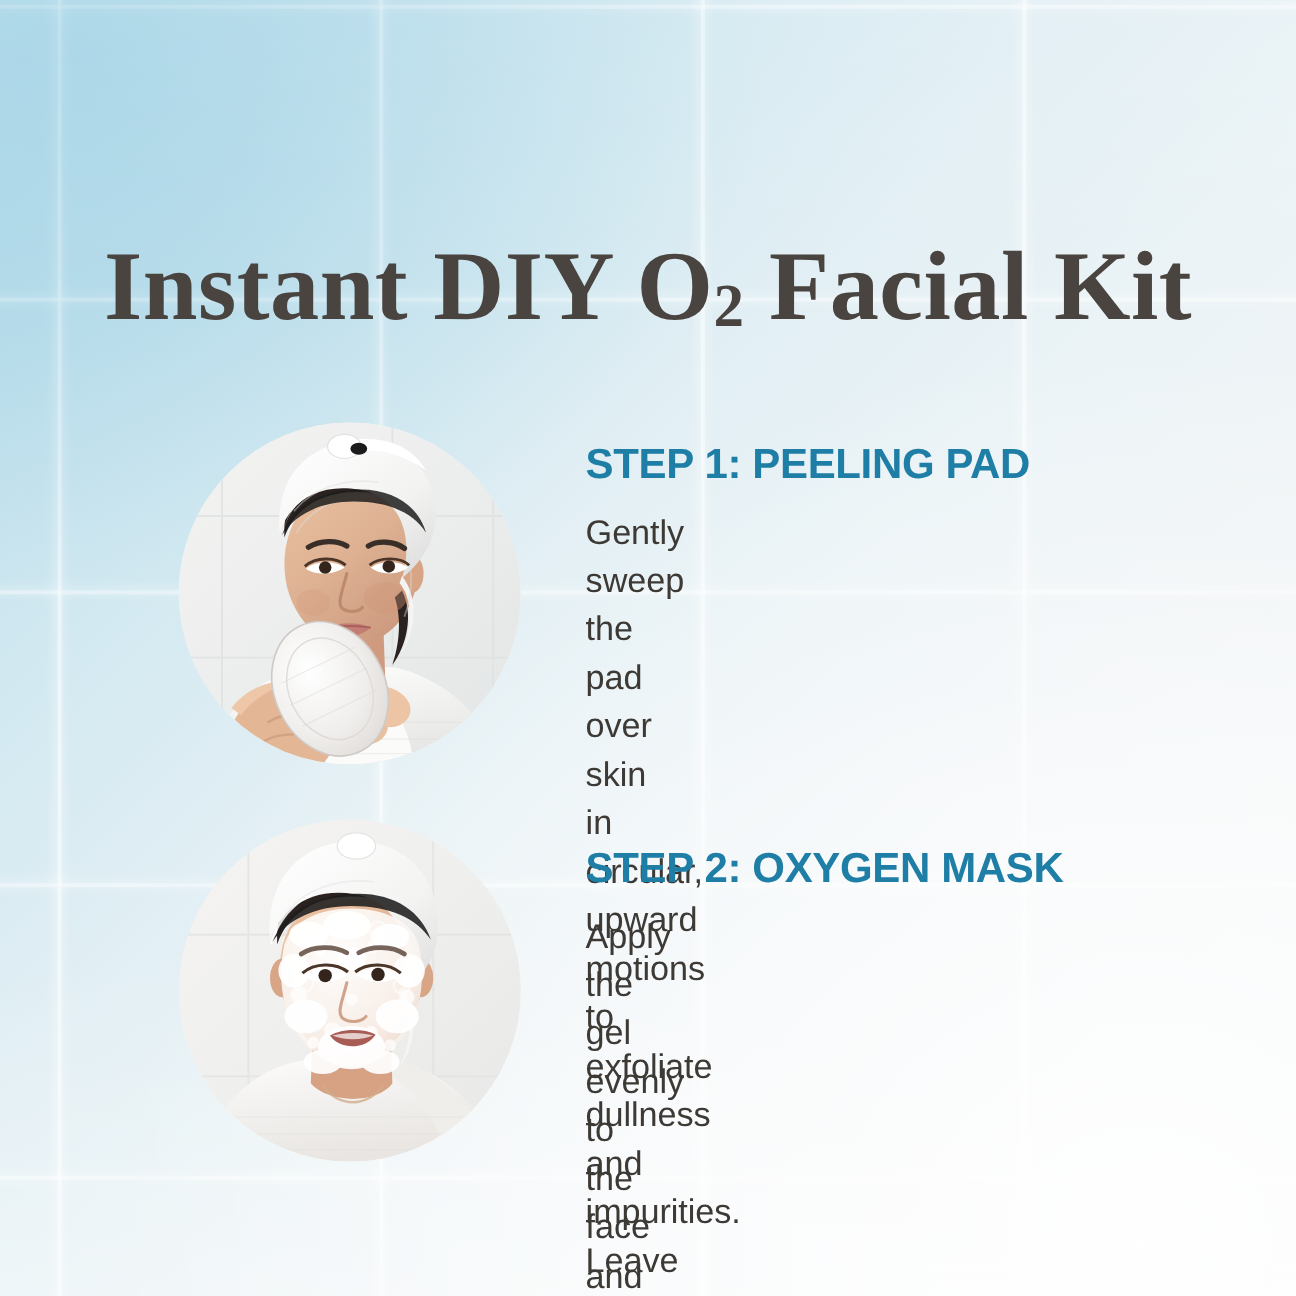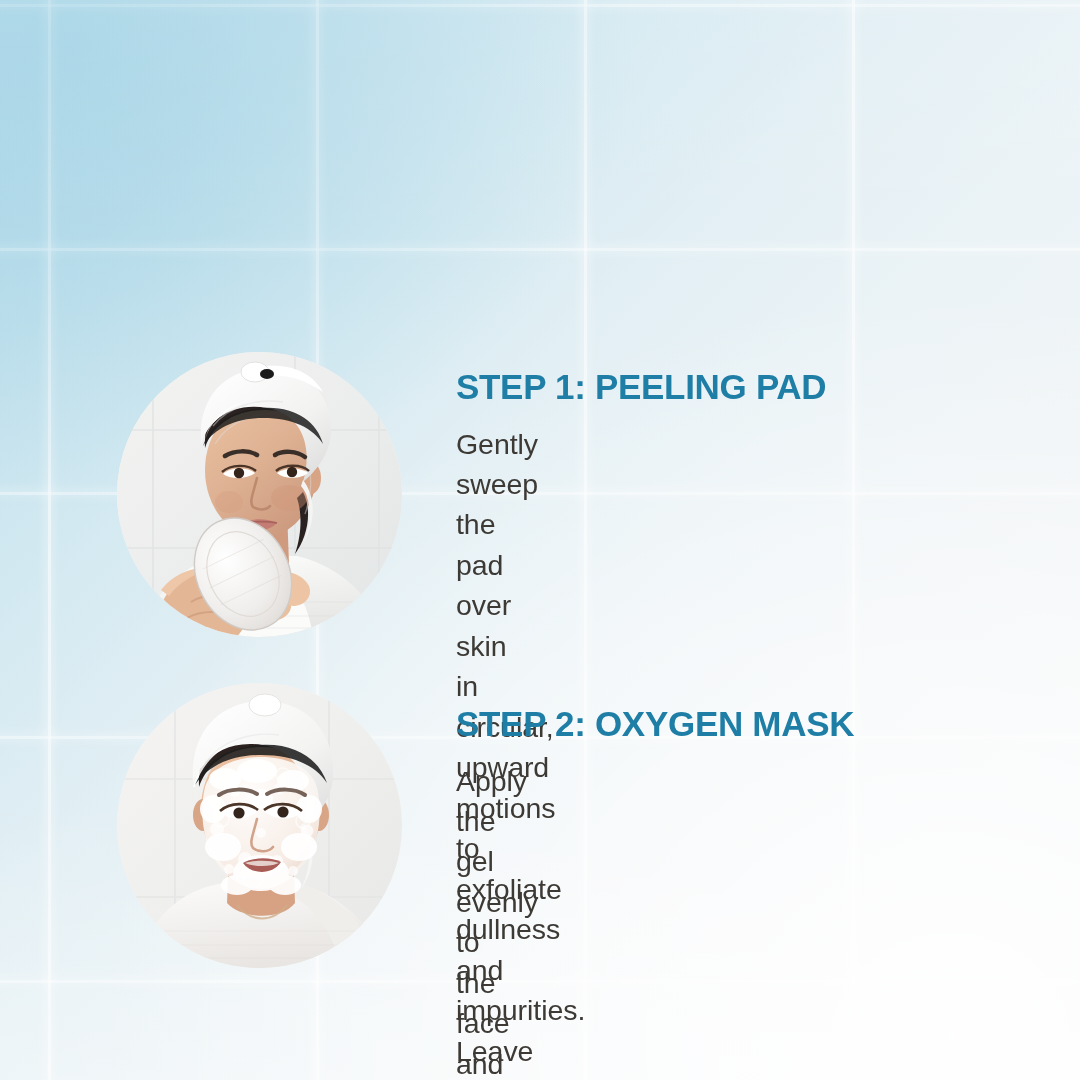--- a/index.html
+++ b/index.html
@@ -81,21 +81,21 @@
     font-family:"Liberation Serif", "DejaVu Serif", serif;
     font-size:82px; line-height:1.06; color:#4a4440;
     letter-spacing:.4px; white-space:nowrap;
   }
   .title .sub2{
     font-size:0.62em; vertical-align:baseline;
     position:relative; top:0.12em; letter-spacing:0;
   }
 
   
-  .steps{ position:absolute; left:0; top:0; width:100%; height:100%; }
+  .steps{ position:absolute; left:0; top:0; width:100%; height:100%;padding-left:32px; }
 
   .step{ position:absolute; }
   .step-1{ top:352px; }
   .step-2{ top:683px; }
 
   .photo{
     position:absolute; left:117px; width:285px; height:285px;
     border-radius:50%; overflow:hidden;
     background:#f4f3f1;
   }
@@ -128,20 +128,21 @@
   <div class="bg-tiles2"></div>
   <div class="bg-tiles"></div>
   <div class="bg-glow2"></div>
   <div class="bg-glow"></div>
   <div class="bg-vignette"></div>
 </div>
 
 <div id="page">
 
 
+  <h1 class="title"><span>Instant DIY O</span><span class="sub2">2</span><span> Facial Kit</span></h1>
 
   <div class="steps">
 
     <div class="step step-1">
       <div class="photo">
         <svg viewBox="0 0 285 285" preserveAspectRatio="xMidYMid slice">
           <defs>
             <linearGradient id="s1wall" x1="0" y1="0" x2="1" y2="1">
               <stop offset="0" stop-color="#f3f3f1"></stop>
                 <stop offset="0.5" stop-color="#eceded"></stop>

